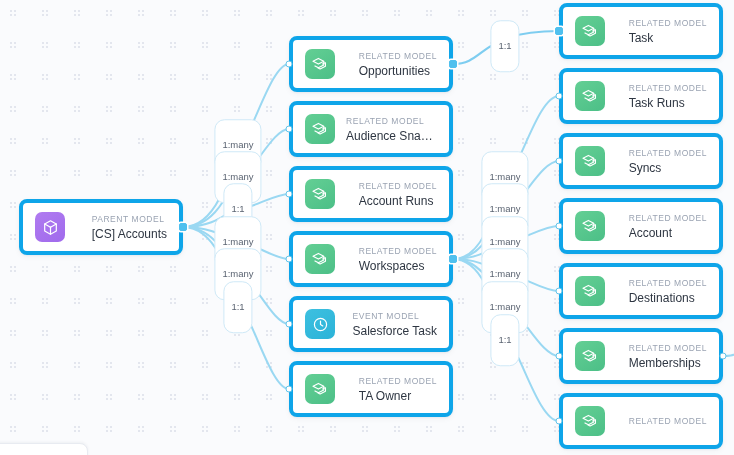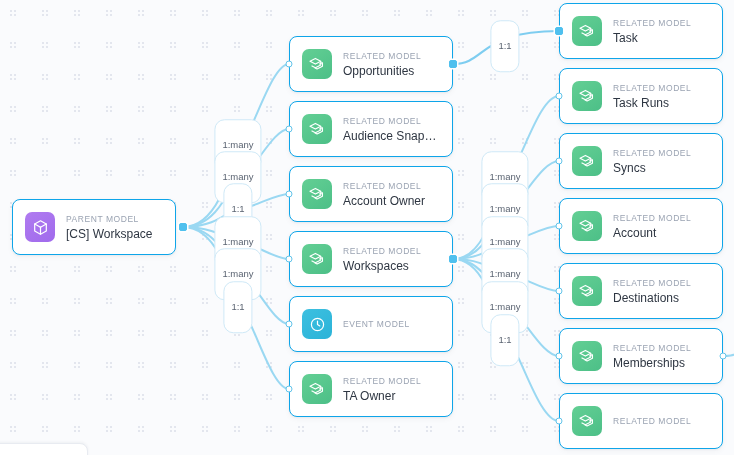--- a/index.html
+++ b/index.html
@@ -58,26 +58,27 @@
     stroke-linecap: round;
   }
   .edge-path.highlight { stroke: #7ecdf0; stroke-width: 2.2; }
 
   
   .node {
     position: absolute;
     display: flex;
     align-items: center;
     background: #ffffff;
-    border: 1px solid #0ea5e9;
+    border: 4px solid #0ea5e9;
     border-radius: 8px;
     box-shadow: 0 1px 2px rgba(22,34,51,.05), 0 2px 6px rgba(22,34,51,.04);
     padding: 0 12px;
     height: 56px;
     width: 164px;
+    justify-content: space-between;
   }
   .node.parent { width: 164px; }
 
   .node-icon {
     width: 30px;
     height: 30px;
     border-radius: 7px;
     flex: 0 0 30px;
     display: flex;
     align-items: center;
@@ -179,31 +180,31 @@
     <path class="edge-path" d="M453,259 C492,259 500,177 505,177 C518,177 537,96 559,96"></path>
     <path class="edge-path" d="M453,259 C490,259 498,209 505,209 C520,209 540,161 559,161"></path>
     <path class="edge-path" d="M453,259 C487,259 496,242 505,242 C520,242 542,226 559,226"></path>
     <path class="edge-path" d="M453,259 C487,259 496,274 505,274 C520,274 542,291 559,291"></path>
     <path class="edge-path" d="M453,259 C490,259 498,307 505,307 C520,307 540,356 559,356"></path>
     <path class="edge-path" d="M453,259 C492,259 500,340 505,340 C518,340 537,421 559,421"></path>
 
     <path class="edge-path" d="M723,356 C729,356 732,356 740,352"></path>
   </svg>
 
-  <div class="node parent" style="left:12px; top:199px;">
+  <div class="node parent" style="left:19px; top:199px;">
     <span class="node-icon icon-purple">
       <svg width="17" height="17" viewBox="0 0 24 24" fill="none" stroke="#ffffff" stroke-width="1.7" stroke-linecap="round" stroke-linejoin="round">
         <path d="M12 2.6 20.2 7v10L12 21.4 3.8 17V7z"></path>
         <path d="M3.8 7 12 11.6 20.2 7"></path>
         <path d="M12 11.6v9.8"></path>
       </svg>
     </span>
     <span class="node-text">
       <span class="node-kind">PARENT MODEL</span>
-      <span class="node-name">[CS] Workspace</span>
+      <span class="node-name">[CS] Accounts</span>
     </span>
   </div>
   <span class="handle sq" style="left:183px; top:227px;"></span>
 
   <div class="node" style="left:289px; top:36px;">
     <span class="node-icon icon-green">
       <svg width="17" height="17" viewBox="0 0 24 24" fill="none" stroke="#ffffff" stroke-width="1.6" stroke-linejoin="round">
         <path d="M9 3.4 16.6 7.4 9 11.4 1.4 7.4z"></path>
         <path d="M19 9.2 14.4 11.6"></path>
           <path d="M16.6 7.4v5.2L9 16.6 3.6 13.8"></path>
@@ -238,21 +239,21 @@
     <span class="node-icon icon-green">
       <svg width="17" height="17" viewBox="0 0 24 24" fill="none" stroke="#ffffff" stroke-width="1.6" stroke-linejoin="round">
         <path d="M9 3.4 16.6 7.4 9 11.4 1.4 7.4z"></path>
         <path d="M19 9.2 14.4 11.6"></path>
           <path d="M16.6 7.4v5.2L9 16.6 3.6 13.8"></path>
         <path d="M19 9.2v5.2l-7.6 4-3.4-1.8"></path>
       </svg>
     </span>
     <span class="node-text">
       <span class="node-kind">RELATED MODEL</span>
-      <span class="node-name">Account Owner</span>
+      <span class="node-name">Account Runs</span>
     </span>
   </div>
   <span class="handle" style="left:289px; top:194px;"></span>
 
   <div class="node" style="left:289px; top:231px;">
     <span class="node-icon icon-green">
       <svg width="17" height="17" viewBox="0 0 24 24" fill="none" stroke="#ffffff" stroke-width="1.6" stroke-linejoin="round">
         <path d="M9 3.4 16.6 7.4 9 11.4 1.4 7.4z"></path>
         <path d="M19 9.2 14.4 11.6"></path>
           <path d="M16.6 7.4v5.2L9 16.6 3.6 13.8"></path>
@@ -269,20 +270,21 @@
 
   <div class="node" style="left:289px; top:296px;">
     <span class="node-icon icon-blue">
       <svg width="17" height="17" viewBox="0 0 24 24" fill="none" stroke="#ffffff" stroke-width="1.7" stroke-linecap="round" stroke-linejoin="round">
         <circle cx="12" cy="12" r="8.6"></circle>
         <path d="M12 7.2V12l3.2 2"></path>
       </svg>
     </span>
     <span class="node-text">
       <span class="node-kind">EVENT MODEL</span>
+      <span class="node-name">Salesforce Task</span>
     </span>
   </div>
   <span class="handle" style="left:289px; top:324px;"></span>
 
   <div class="node" style="left:289px; top:361px;">
     <span class="node-icon icon-green">
       <svg width="17" height="17" viewBox="0 0 24 24" fill="none" stroke="#ffffff" stroke-width="1.6" stroke-linejoin="round">
         <path d="M9 3.4 16.6 7.4 9 11.4 1.4 7.4z"></path>
         <path d="M19 9.2 14.4 11.6"></path>
           <path d="M16.6 7.4v5.2L9 16.6 3.6 13.8"></path>

